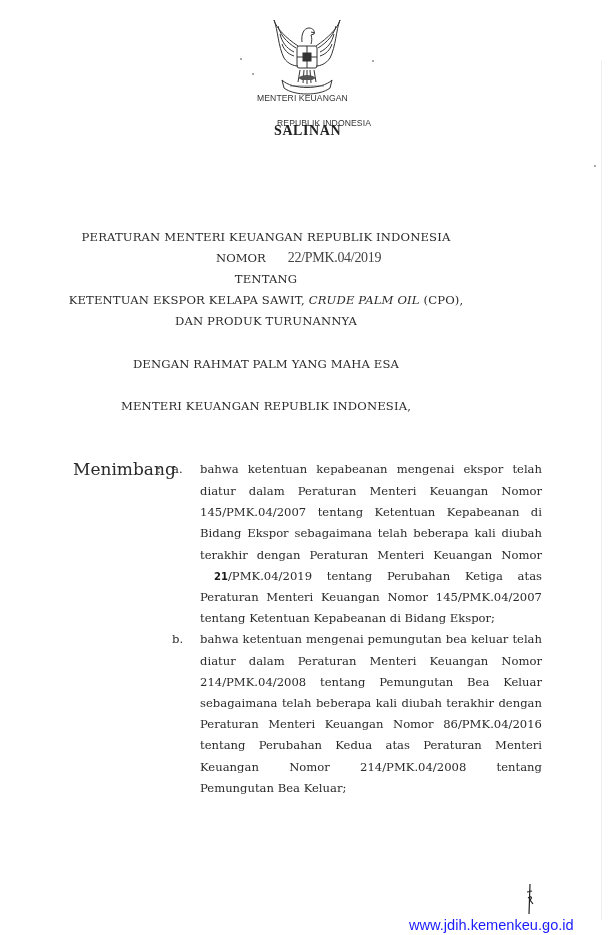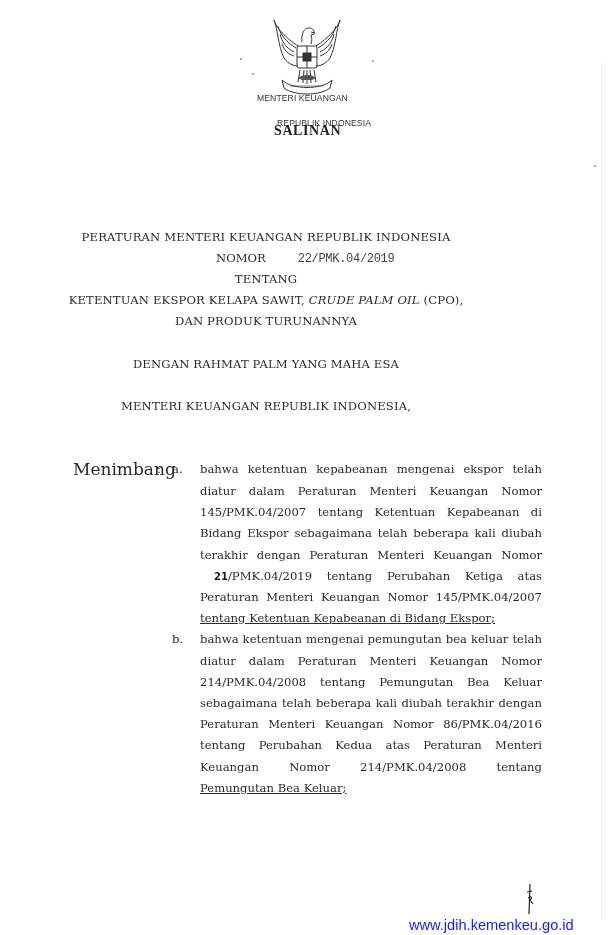--- a/index.html
+++ b/index.html
@@ -64,23 +64,23 @@
     }
     .nomor-line {
       position: absolute;
       top: 251px;
       left: 216px;
       font-size: 11.6px;
       white-space: nowrap;
       line-height: 14px;
     }
     .nomor-line .num {
-      margin-left: 32px;
-      font-family: Liberation Mono, monospace;
-      font-size: 12px;
+      margin-left: 22px;
+      font-family: Liberation Serif, serif;
+      font-size: 14px;
       letter-spacing: -0.3px;
       color: #444;
     }
     .italic { font-style: italic; text-align: right; }
 
     .label-menimbang {
       position: absolute;
       left: 73px;
       top: 462px;
       font-size: 17px;
@@ -104,21 +104,20 @@
       left: 200px;
       width: 342px;
       font-size: 11.6px;
       line-height: 14px;
       white-space: nowrap;
       text-align: justify;
       text-align-last: justify;
     }
     .body-line.last {
       text-align-last: left;
-      text-decoration: underline;
     }
     .body-line .bold-num {
       font-family: "DejaVu Sans", "Liberation Sans", sans-serif;
       font-weight: bold;
       color: #1a1a1a;
       font-size: 10px;
     }
     .body-line.indent-num {
       left: 214px;
       width: 328px;

